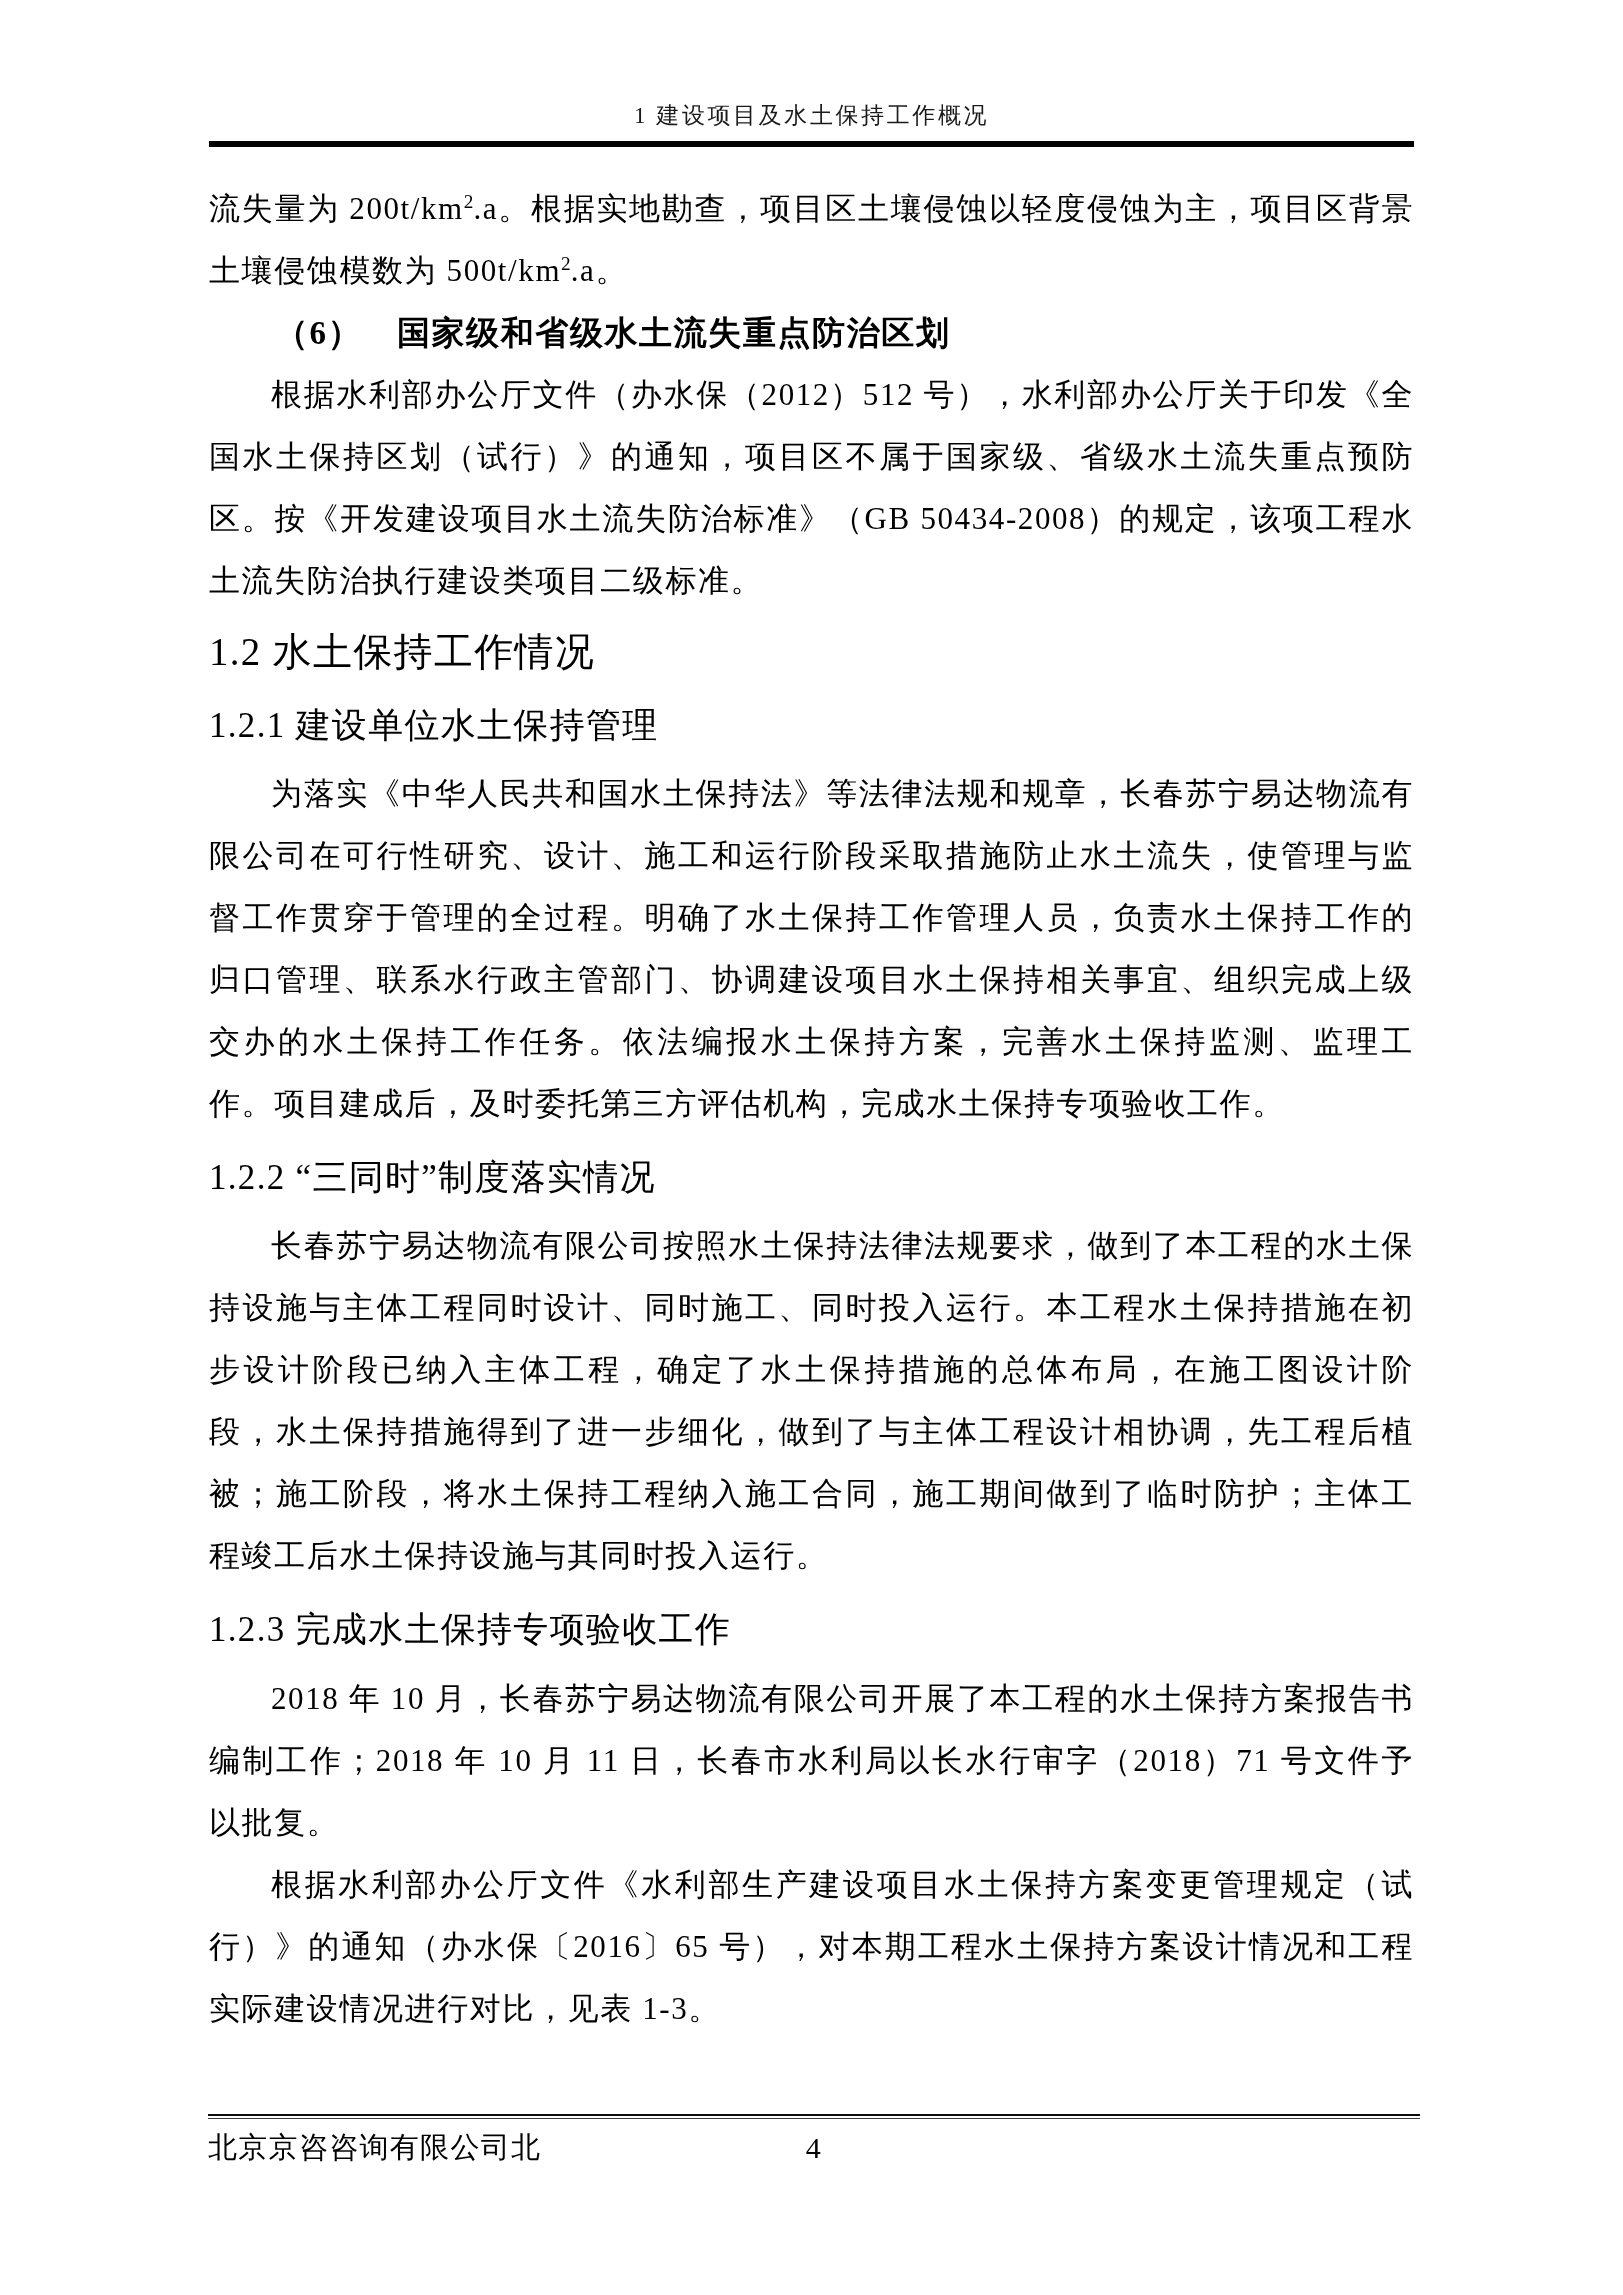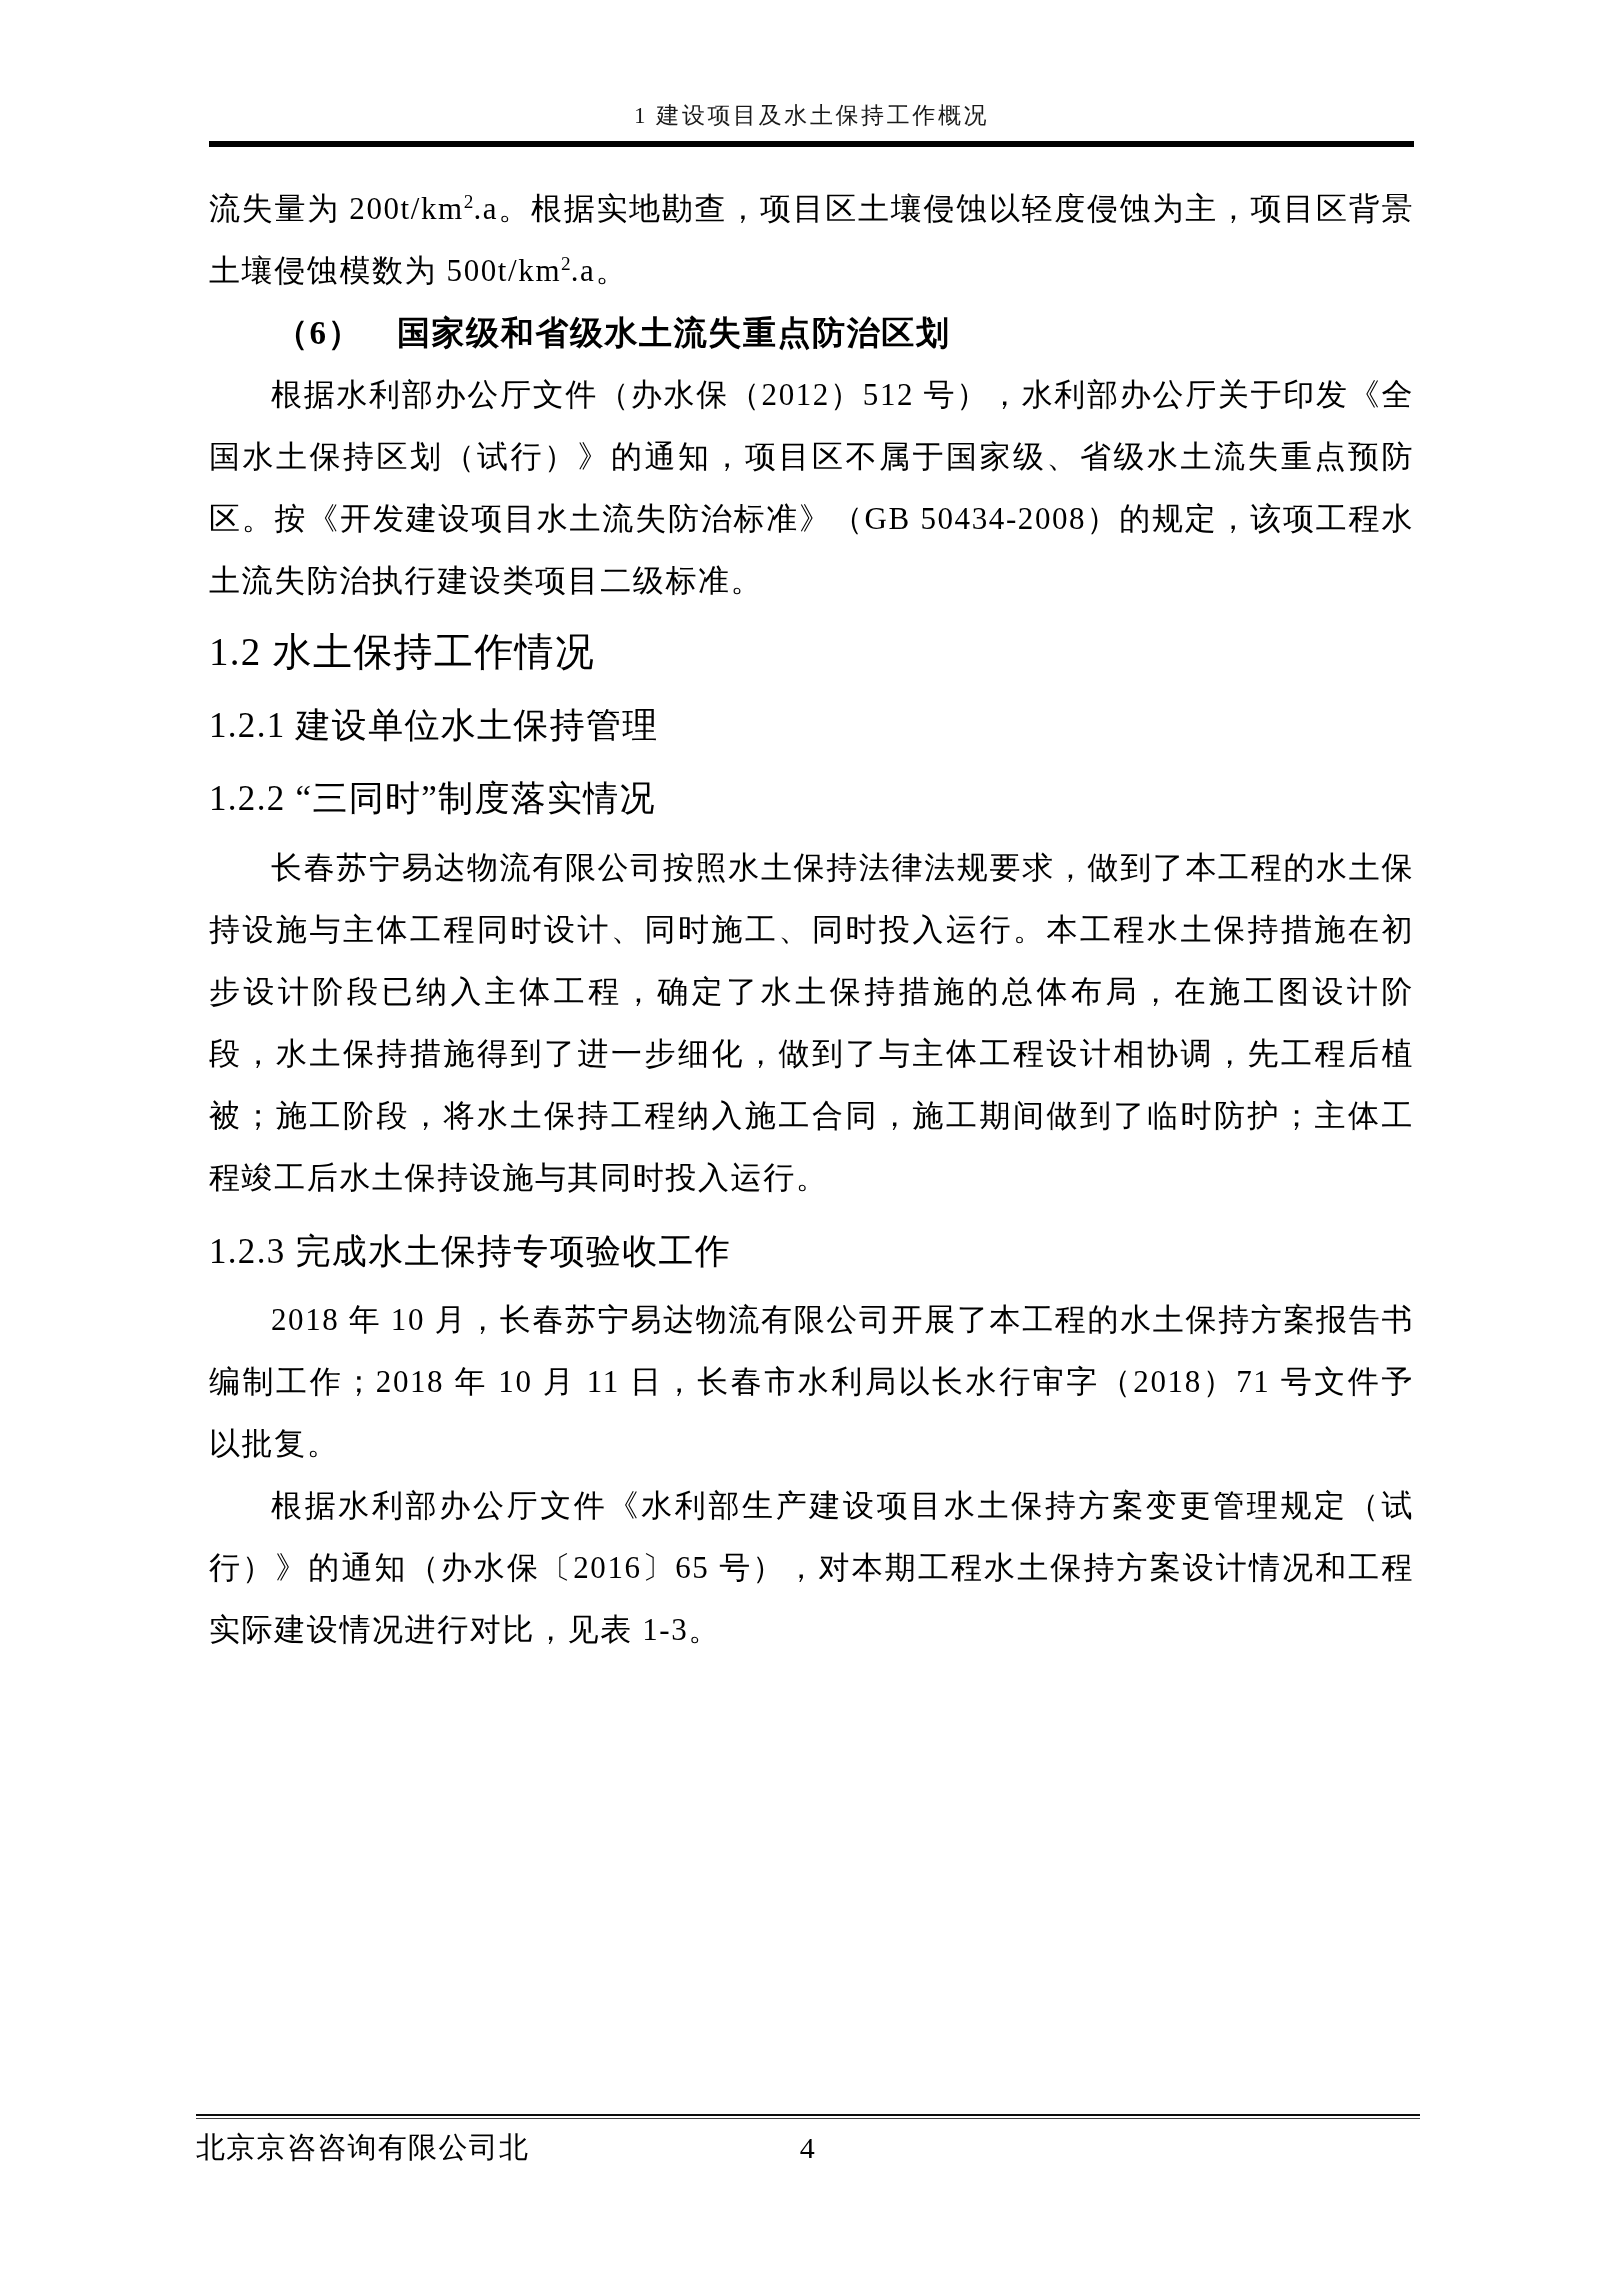--- a/index.html
+++ b/index.html
@@ -73,21 +73,21 @@
     margin: 11.8px 0 6.5px 0;
     font-size: 35px;
     line-height: 62px;
     font-weight: normal;
     text-align: left;
     letter-spacing: 1.3px;
   }
   
   .doc-footer {
     position: absolute;
-    left: 196px;
+    left: 208px;
     right: 203px;
     top: 2114px;
   }
   .footer-rule {
     height: 2px;
     border-top: 2.6px solid #0d0d0d;
     border-bottom: 1.3px solid #3c3c3c;
   }
   .footer-row {
     position: relative;
@@ -118,20 +118,21 @@
   </header>
 
   <div class="header-rule"></div>
 
   <main class="doc-body">
       <p class="para">流失量为 200t/km<sup>2</sup>.a。根据实地勘查，项目区土壤侵蚀以轻度侵蚀为主，项目区背景土壤侵蚀模数为 500t/km<sup>2</sup>.a。</p>
       <h4 class="heading-sub">（6）　国家级和省级水土流失重点防治区划</h4>
       <p class="para indent">根据水利部办公厅文件（办水保（2012）512 号），水利部办公厅关于印发《全国水土保持区划（试行）》的通知，项目区不属于国家级、省级水土流失重点预防区。按《开发建设项目水土流失防治标准》（GB 50434-2008）的规定，该项工程水土流失防治执行建设类项目二级标准。</p>
       <h2 class="heading-2">1.2 水土保持工作情况</h2>
       <h3 class="heading-3">1.2.1 建设单位水土保持管理</h3>
+      <p class="para indent">为落实《中华人民共和国水土保持法》等法律法规和规章，长春苏宁易达物流有限公司在可行性研究、设计、施工和运行阶段采取措施防止水土流失，使管理与监督工作贯穿于管理的全过程。明确了水土保持工作管理人员，负责水土保持工作的归口管理、联系水行政主管部门、协调建设项目水土保持相关事宜、组织完成上级交办的水土保持工作任务。依法编报水土保持方案，完善水土保持监测、监理工作。项目建成后，及时委托第三方评估机构，完成水土保持专项验收工作。</p>
       <h3 class="heading-3">1.2.2 “三同时”制度落实情况</h3>
       <p class="para indent">长春苏宁易达物流有限公司按照水土保持法律法规要求，做到了本工程的水土保持设施与主体工程同时设计、同时施工、同时投入运行。本工程水土保持措施在初步设计阶段已纳入主体工程，确定了水土保持措施的总体布局，在施工图设计阶段，水土保持措施得到了进一步细化，做到了与主体工程设计相协调，先工程后植被；施工阶段，将水土保持工程纳入施工合同，施工期间做到了临时防护；主体工程竣工后水土保持设施与其同时投入运行。</p>
       <h3 class="heading-3">1.2.3 完成水土保持专项验收工作</h3>
       <p class="para indent">2018 年 10 月，长春苏宁易达物流有限公司开展了本工程的水土保持方案报告书编制工作；2018 年 10 月 11 日，长春市水利局以长水行审字（2018）71 号文件予以批复。</p>
       <p class="para indent">根据水利部办公厅文件《水利部生产建设项目水土保持方案变更管理规定（试行）》的通知（办水保〔2016〕65 号），对本期工程水土保持方案设计情况和工程实际建设情况进行对比，见表 1-3。</p>
     </main>
 
   <footer class="doc-footer">
     <div class="footer-rule"></div>
     <div class="footer-row">

